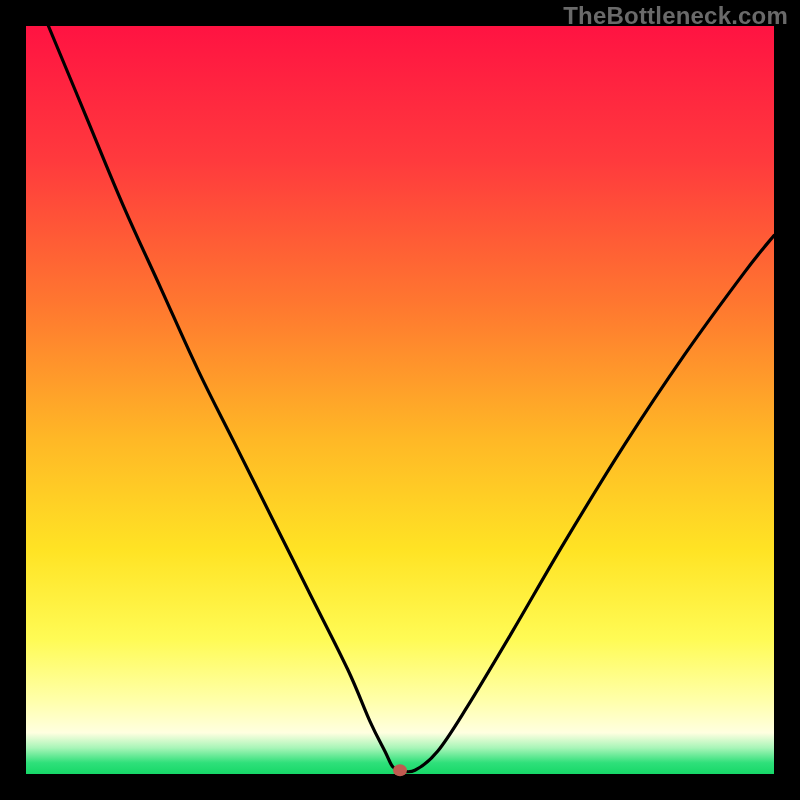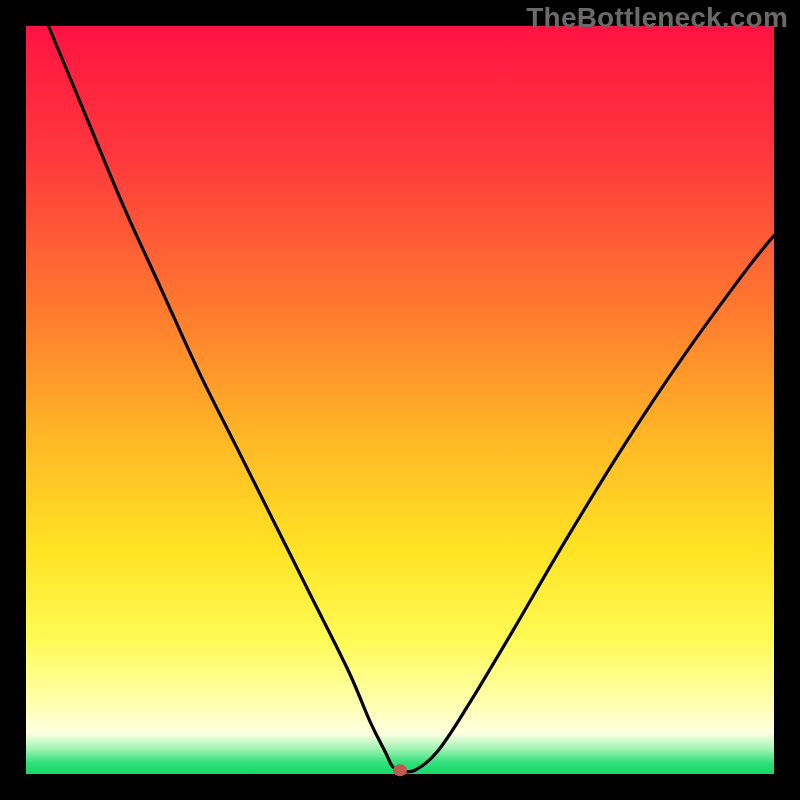--- a/index.html
+++ b/index.html
@@ -17,21 +17,21 @@
     left: 0;
     width: 800px;
     height: 800px;
     box-sizing: border-box;
   }
   .watermark {
     position: absolute;
     top: 2px;
     right: 12px;
     color: #6a6a6a;
-    font-size: 28px;
+    font-size: 24px;
     font-weight: 600;
     letter-spacing: 0.2px;
     user-select: none;
   }
   svg {
     display: block;
   }
 </style>
 </head>
 <body>

